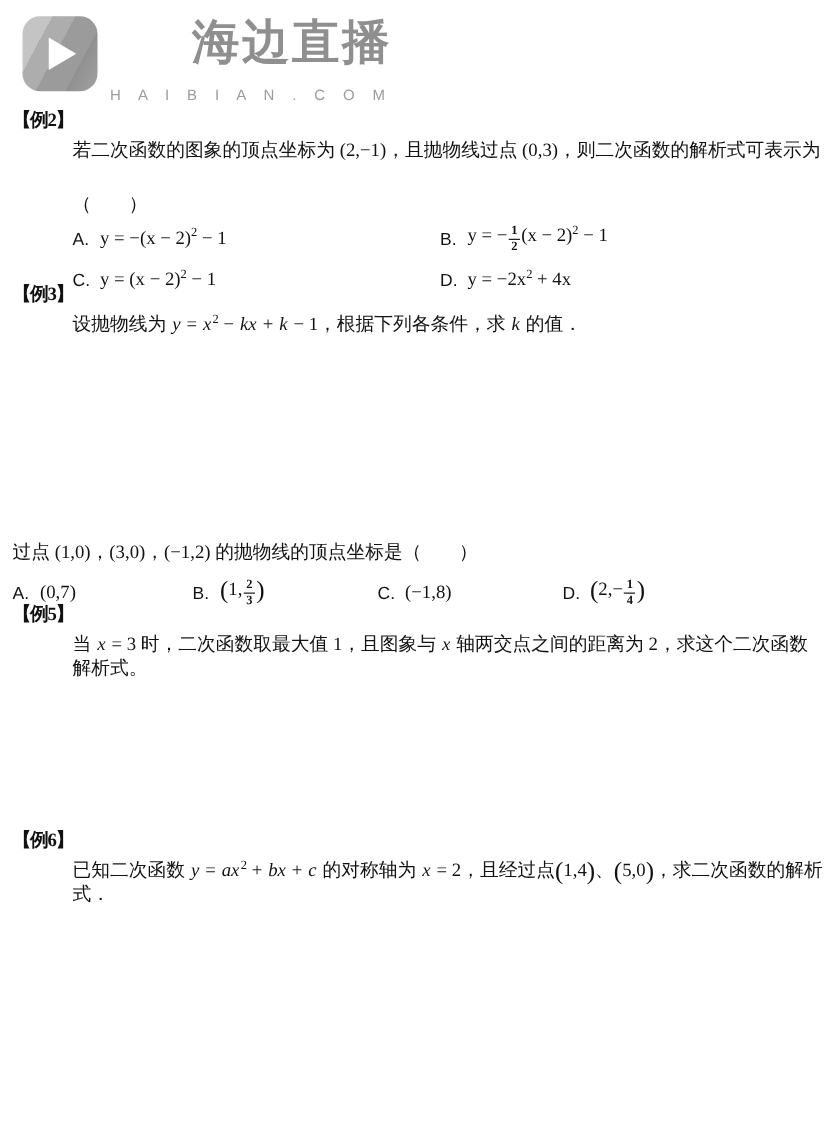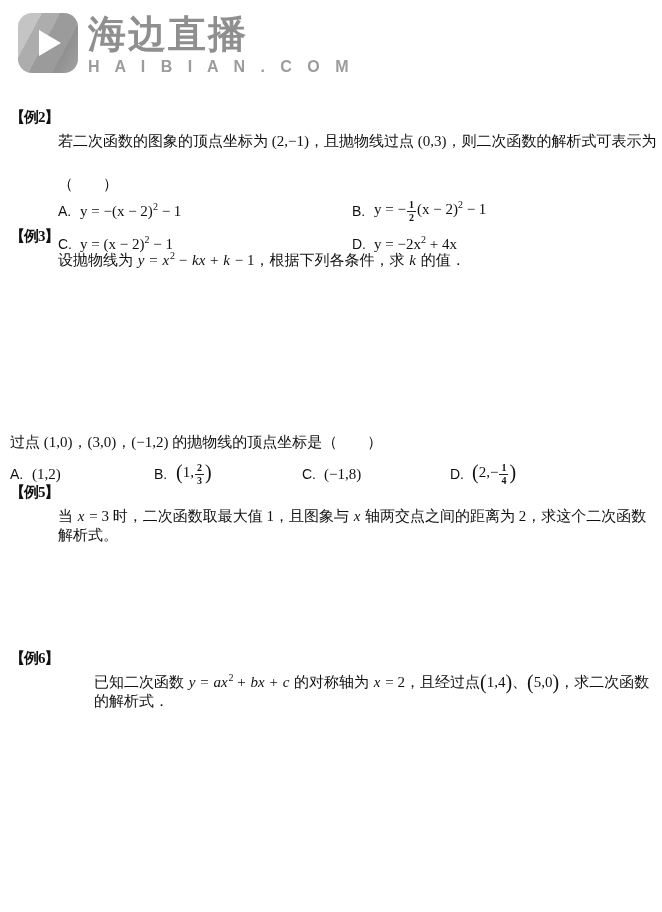--- a/index.html
+++ b/index.html
@@ -7,35 +7,35 @@
   body { font-family:"Liberation Serif","DejaVu Serif",serif; color:#111; }
   .page { position:relative; width:662px; height:912px; background:#fff; overflow:hidden; }
 
   
   .logo { position:absolute; left:18px; top:13px; display:flex; align-items:flex-start; }
   .logo-icon { width:60px; height:60px; border-radius:14px; position:relative; flex:none;
     background:linear-gradient(118deg,#c4c4c4 0%,#c4c4c4 26%,#adadad 26%,#adadad 46%,#9b9b9b 46%,#9b9b9b 72%,#909090 72%,#a2a2a2 100%); }
   .logo-icon svg { position:absolute; left:20px; top:17px; }
   .logo-text { margin-left:10px; }
   .logo-title { font-family:"Liberation Sans","DejaVu Sans",sans-serif; font-size:38px; line-height:42px;
-    color:#8f8f8f; letter-spacing:2px; font-weight:bold; }
-  .logo-sub { font-family:"Liberation Sans","DejaVu Sans",sans-serif; font-size:16px; color:#9c9c9c;
-    letter-spacing:5.5px; font-weight:bold; margin-top:3px; }
+    color:#8f8f8f; letter-spacing:2px; font-weight:bold;text-align:right; }
+  .logo-sub { font-family:"Liberation Sans","DejaVu Sans",sans-serif; font-size:12px; color:#9c9c9c;
+    letter-spacing:5.5px; font-weight:normal; margin-top:14px; }
 
   
   .problem { position:absolute; left:10px; right:2px; display:flex; font-size:15px; line-height:19px; }
   .p-label { flex:none; width:48px; font-weight:bold; letter-spacing:-1px; white-space:nowrap; }
   .p-body { flex:1; min-width:0; }
   .p-line { min-height:19px;margin-top:24px; }
 
-  #p2 { top:108px; }
+  #p2 { top:88px; }
   #p3 { top:227px; }
   #p4 { top:409px; }
   #p5 { top:483px; }
-  #p6 { top:649px;gap:36px; }
+  #p6 { top:664px; }
 
   .opts-2col { display:grid; grid-template-columns:294px auto; row-gap:12px; margin-top:6px; }
   .opts-4col { display:grid; grid-template-columns:144px 148px 148px auto; margin-top:5px; align-items:center; min-height:34px; }
   .opt { display:flex; align-items:center; white-space:nowrap; }
   .opt-key { font-family:"Liberation Sans","DejaVu Sans",sans-serif; font-size:14px; width:22px; flex:none; }
   .opt-math { font-size:15px; }
 
   .sub-items { margin-top:4px; padding-left:6px; }
   .sub-item { line-height:22px; }
 
@@ -99,21 +99,21 @@
       </div>
     </div>
   </div>
 
   <div class="problem" id="p4">
     <div class="p-body">
       <div class="p-line">过点 (1,0)，(3,0)，(−1,2) 的抛物线的顶点坐标是（　　）</div>
       <div class="opts-4col">
         <div class="opt">
           <span class="opt-key">A.</span>
-          <span class="opt-math"><span>(1,2)</span></span>
+          <span class="opt-math"><span>(0,7)</span></span>
         </div>
         <div class="opt">
           <span class="opt-key">B.</span>
           <span class="opt-math"><span class="m-big">(</span><span>1,</span><span class="m-frac"><span class="m-num">2</span><span class="m-den">3</span></span><span class="m-big">)</span></span>
         </div>
         <div class="opt">
           <span class="opt-key">C.</span>
           <span class="opt-math"><span>(−1,8)</span></span>
         </div>
         <div class="opt">

